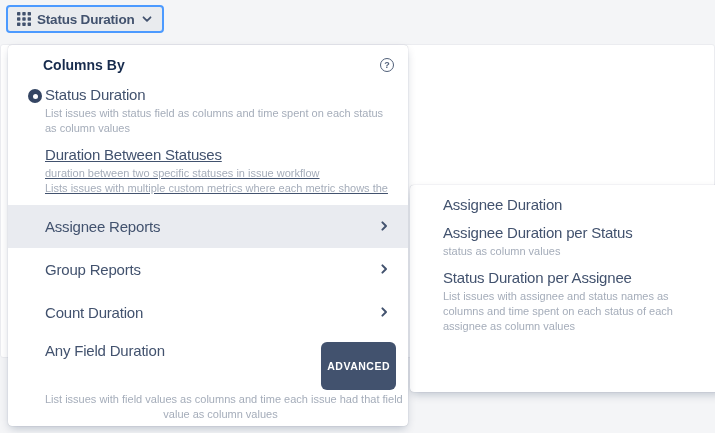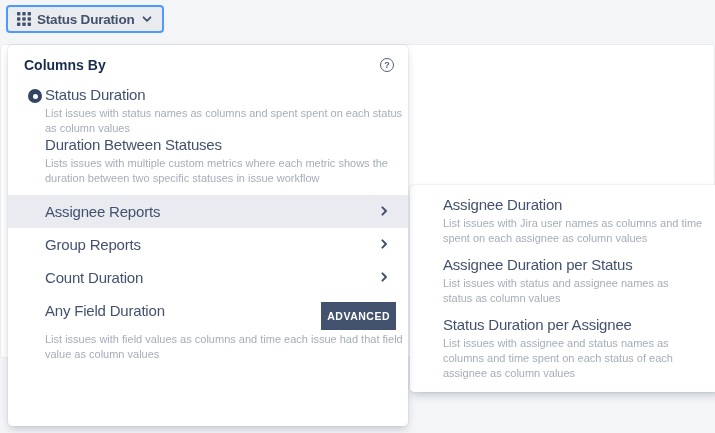--- a/index.html
+++ b/index.html
@@ -30,50 +30,50 @@
   .panel {
     position:absolute; left:8px; top:45px; width:400px; height:381px;
     background:#fff; border-radius:4px;
     box-shadow:0 4px 10px -2px rgba(9,30,66,0.25), 0 0 1px rgba(9,30,66,0.31);
     z-index:3;
   }
   .panel-header {
     display:flex; justify-content:space-between; align-items:center;
     padding:11px 14px 0 16px;
   }
-  .panel-header .title { font-size:14px; font-weight:700; color:#172b4d; line-height:18px; }
+  .panel-header .title { font-size:14px; font-weight:700; color:#172b4d; line-height:18px;margin-left:19px; }
   .help {
     width:14px; height:14px; border:1.4px solid #505f79; border-radius:50%;
     display:flex; align-items:center; justify-content:center;
     font-size:9px; font-weight:700; color:#505f79; cursor:pointer;
   }
   .option { position:relative; padding:0 16px 0 37px; }
   .option.first { margin-top:12px; }
-  .option.second { margin-top:0; }
+  .option.second { margin-top:10px;text-decoration:underline; }
   .option-title { font-size:15px; line-height:18px; color:#42526e; letter-spacing:-0.2px; cursor:pointer; }
   .desc { margin-top:2px; font-size:11px; line-height:15px; color:#a5adba; letter-spacing:0; }
   .desc div { white-space:nowrap; }
   .radio {
     position:absolute; left:20px; top:3px; width:14px; height:14px;
     border-radius:50%; background:#344563;
     display:flex; align-items:center; justify-content:center; cursor:pointer;
   }
   .radio::after { content:""; width:5px; height:5px; border-radius:50%; background:#fff; }
   .cat-row {
-    margin-top:0; height:33px; display:flex; align-items:center;
+    margin-top:0; height:43px; display:flex; align-items:center;
     justify-content:space-between; padding:0 18px 0 37px;
     font-size:15px; color:#42526e; letter-spacing:-0.2px; cursor:pointer;
   }
   .cat-rows { margin-top:9px; }
   .cat-row.hovered { background:#e9ebf0; }
-  .anyfield { padding:8px 12px 0 37px; }
+  .anyfield { padding:8px 12px 0 37px;text-align:center; }
   .anyfield .row1 { display:flex; justify-content:space-between; align-items:flex-start; }
   .badge {
     background:#42526e; color:#fff; font-size:10.5px; font-weight:700;
-    letter-spacing:0.5px; padding:8px 6px; border-radius:0; line-height:12px;
+    letter-spacing:0.5px; padding:18px 6px; border-radius:6px; line-height:12px;
   }
   
   .submenu {
     position:absolute; left:410px; top:185px; width:314px; height:207px;
     background:#fff; border-radius:4px;
     box-shadow:0 4px 10px -2px rgba(9,30,66,0.25), 0 0 1px rgba(9,30,66,0.31);
     z-index:2; padding:11px 14px 0 33px;
   }
   .sub-item { margin-bottom:10px; cursor:pointer; }
   .sub-item .option-title { font-size:15px; }
@@ -108,30 +108,30 @@
 <div class="panel">
   <div class="panel-header">
     <span class="title">Columns By</span>
     <span class="help">?</span>
   </div>
 
   <div class="option first">
     <span class="radio"></span>
     <div class="option-title">Status Duration</div>
     <div class="desc">
-      <div>List issues with status names as columns and spent spent on each status</div>
+      <div>List issues with status field as columns and time spent on each status</div>
       <div>as column values</div>
     </div>
   </div>
 
   <div class="option second">
     <div class="option-title">Duration Between Statuses</div>
     <div class="desc">
+      <div>duration between two specific statuses in issue workflow</div>
       <div>Lists issues with multiple custom metrics where each metric shows the</div>
-      <div>duration between two specific statuses in issue workflow</div>
     </div>
   </div>
 
   <div class="cat-rows">
     <div class="cat-row hovered">
       <span>Assignee Reports</span>
       <span>
         <svg width="12" height="12" viewBox="0 0 12 12">
             <path d="M4.4 2.4 L8 6 L4.4 9.6" stroke="#42526e" stroke-width="2" fill="none" stroke-linecap="round" stroke-linejoin="round"></path>
           </svg>
@@ -163,29 +163,24 @@
     <div class="desc">
       <div>List issues with field values as columns and time each issue had that field</div>
       <div>value as column values</div>
     </div>
   </div>
 </div>
 
 <div class="submenu">
   <div class="sub-item">
     <div class="option-title">Assignee Duration</div>
-    <div class="desc">
-      <div>List issues with Jira user names as columns and time</div>
-      <div>spent on each assignee as column values</div>
-    </div>
   </div>
   <div class="sub-item">
     <div class="option-title">Assignee Duration per Status</div>
     <div class="desc">
-      <div>List issues with status and assignee names as</div>
       <div>status as column values</div>
     </div>
   </div>
   <div class="sub-item">
     <div class="option-title">Status Duration per Assignee</div>
     <div class="desc">
       <div>List issues with assignee and status names as</div>
       <div>columns and time spent on each status of each</div>
       <div>assignee as column values</div>
     </div>

